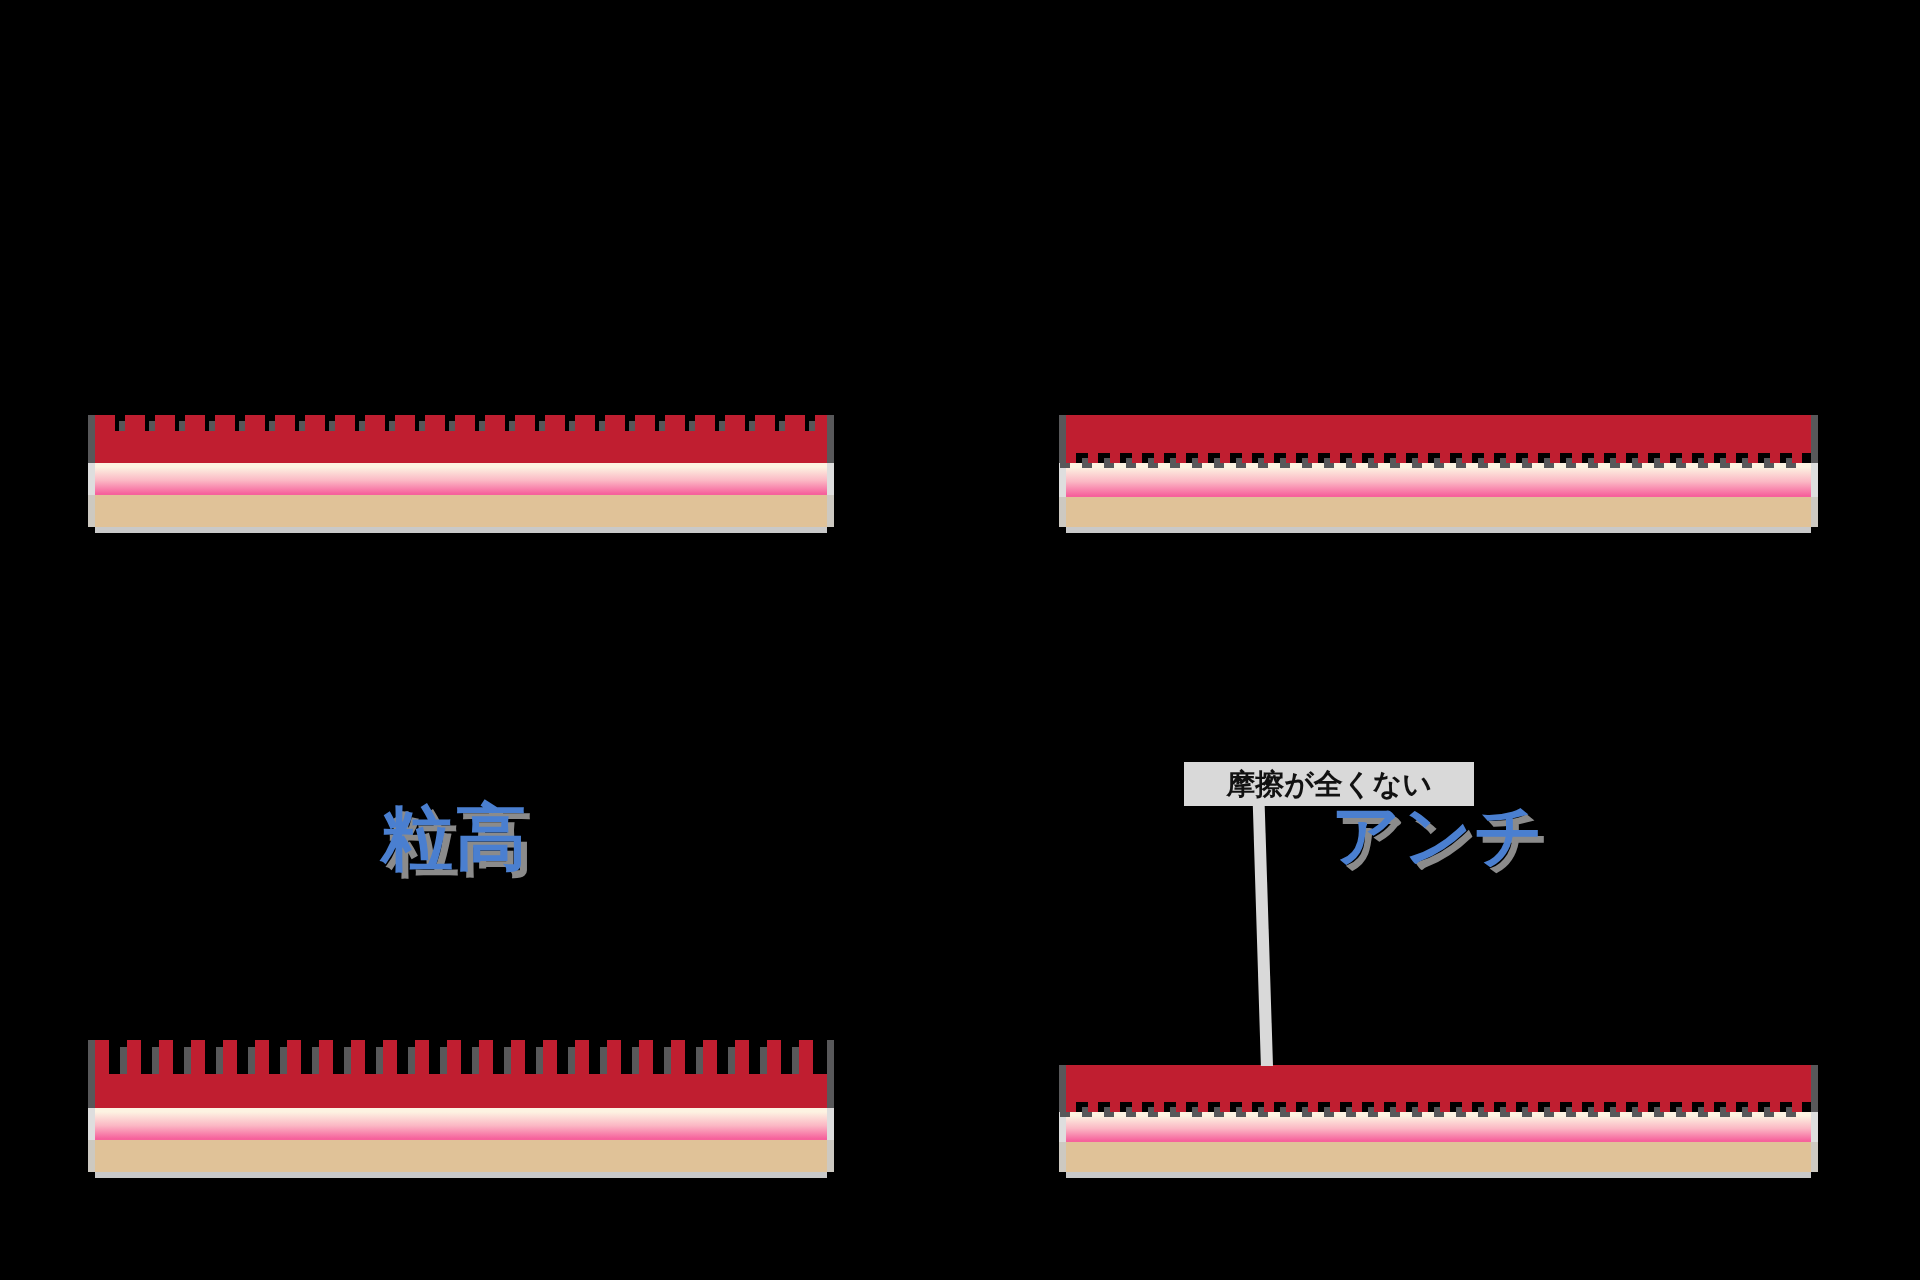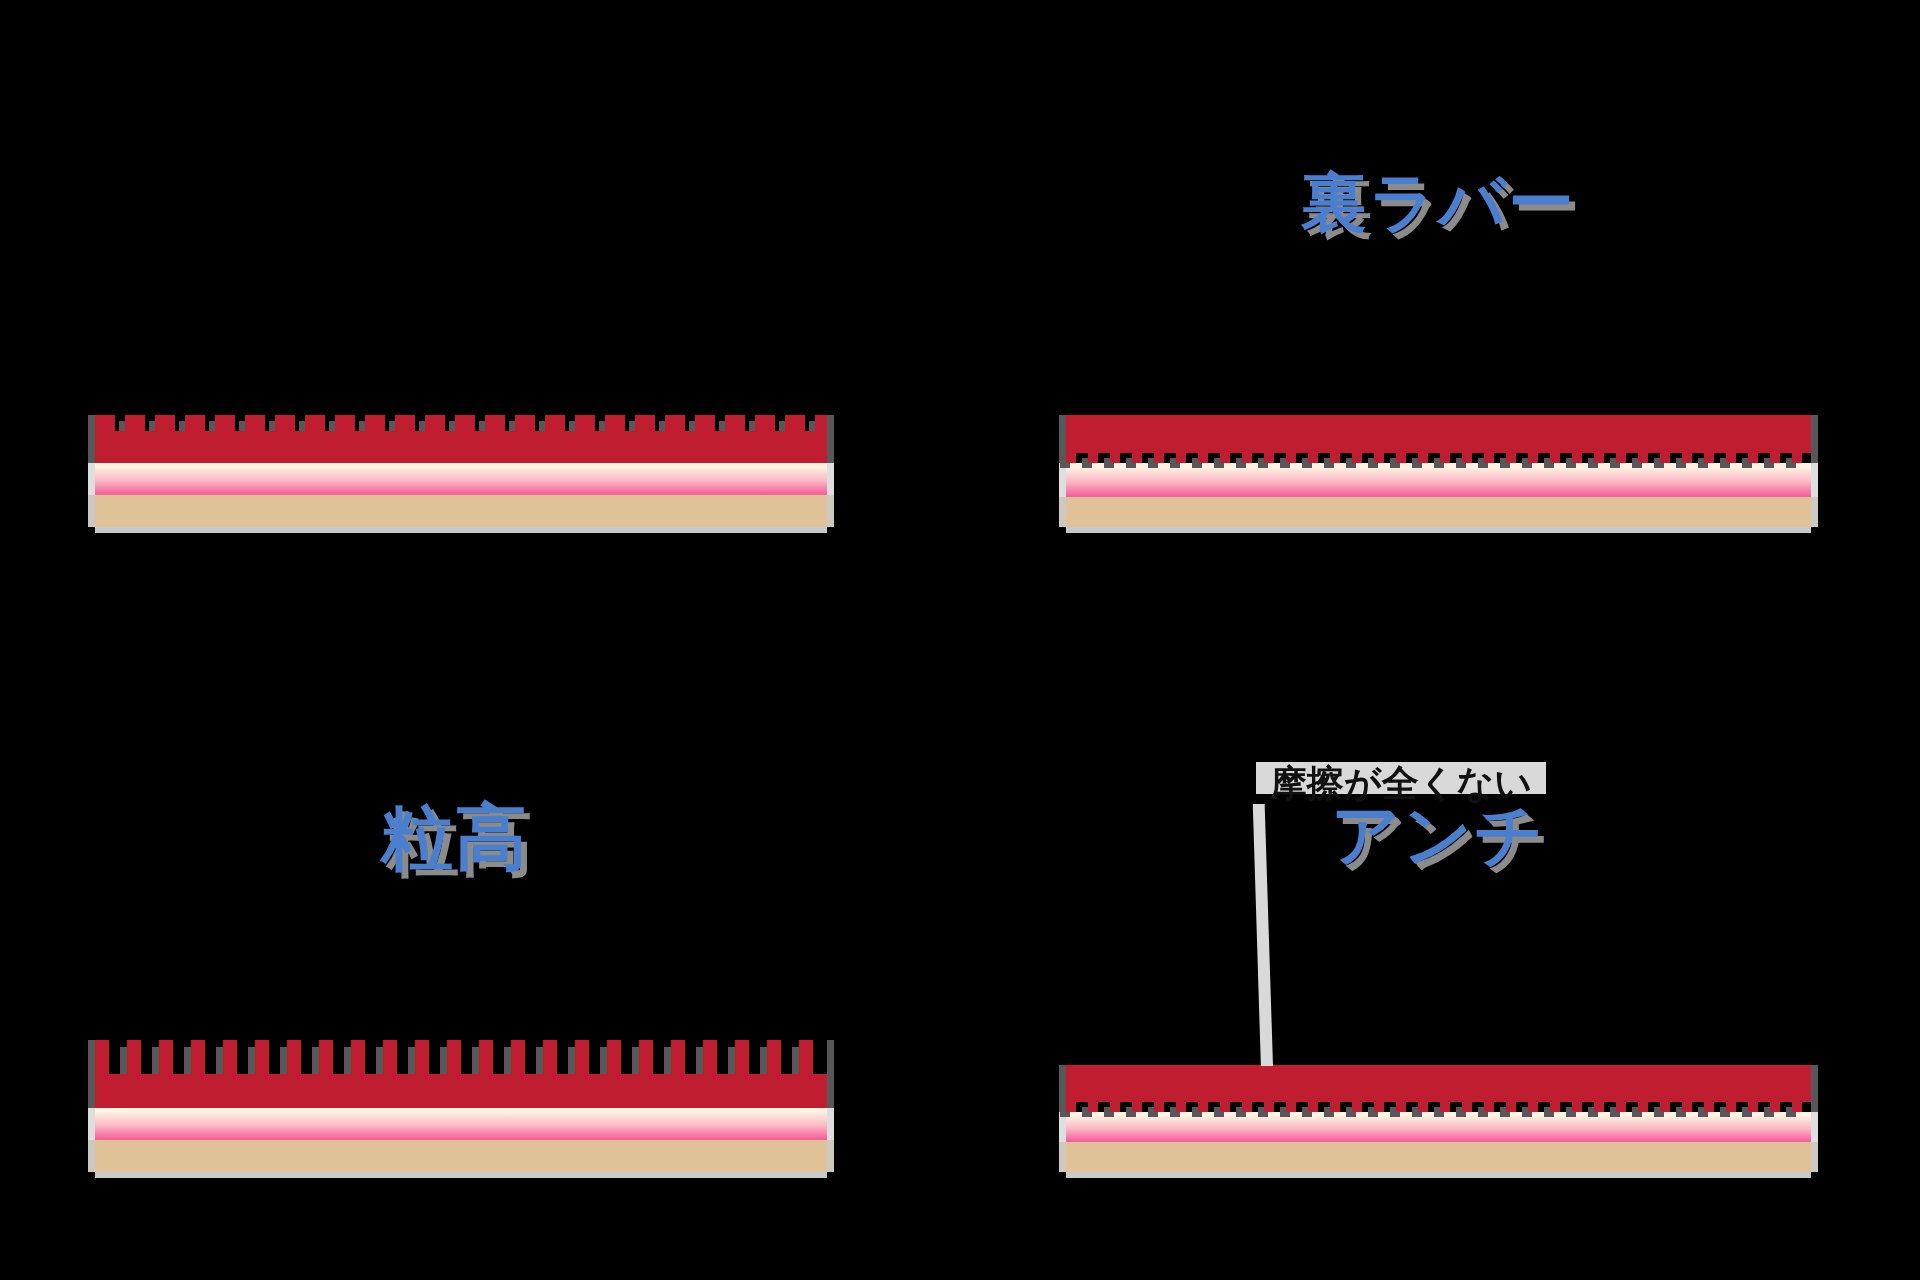--- a/index.html
+++ b/index.html
@@ -85,37 +85,36 @@
 
   
   .wood {
     background:var(--wood);
     box-shadow:-7px 0 0 var(--wood-side), 7px 0 0 var(--wood-side), 0 6px 0 var(--bottom-line);
   }
   .wd32 { height:32px; } .wd30 { height:30px; }
 
   
   .callout-box {
-    position:absolute; left:1256px; top:762px; width:290px; height:32px;
+    position:absolute; left:1184px; top:762px; width:290px; height:44px;
     background:var(--callout-bg); color:var(--callout-text);
-    font-size:37px; font-weight:bold; line-height:44px; text-align:center;
+    font-size:29px; font-weight:bold; line-height:44px; text-align:center;
     box-sizing:border-box; white-space:nowrap;
   }
   .callout-tail {
     position:absolute; left:1251px; top:804px; width:22px; height:262px;
     background:var(--callout-bg);
     clip-path:polygon(8% 0%, 62% 0%, 100% 100%, 45% 100%);
   }
 </style>
 </head>
 <body>
 
 <div class="stage">
 
-  <h2 class="panel-title t-ura">裏ラバー</h2>
   <h2 class="panel-title t-tsubu">粒高</h2>
   <h2 class="panel-title t-anti">アンチ</h2>
 
   <div class="rubber r-omote">
     <div class="pips pips-short"></div>
     <div class="topsheet body-under-pips-short"></div>
     <div class="sponge sp32"></div>
     <div class="wood wd32"></div>
   </div>
 

